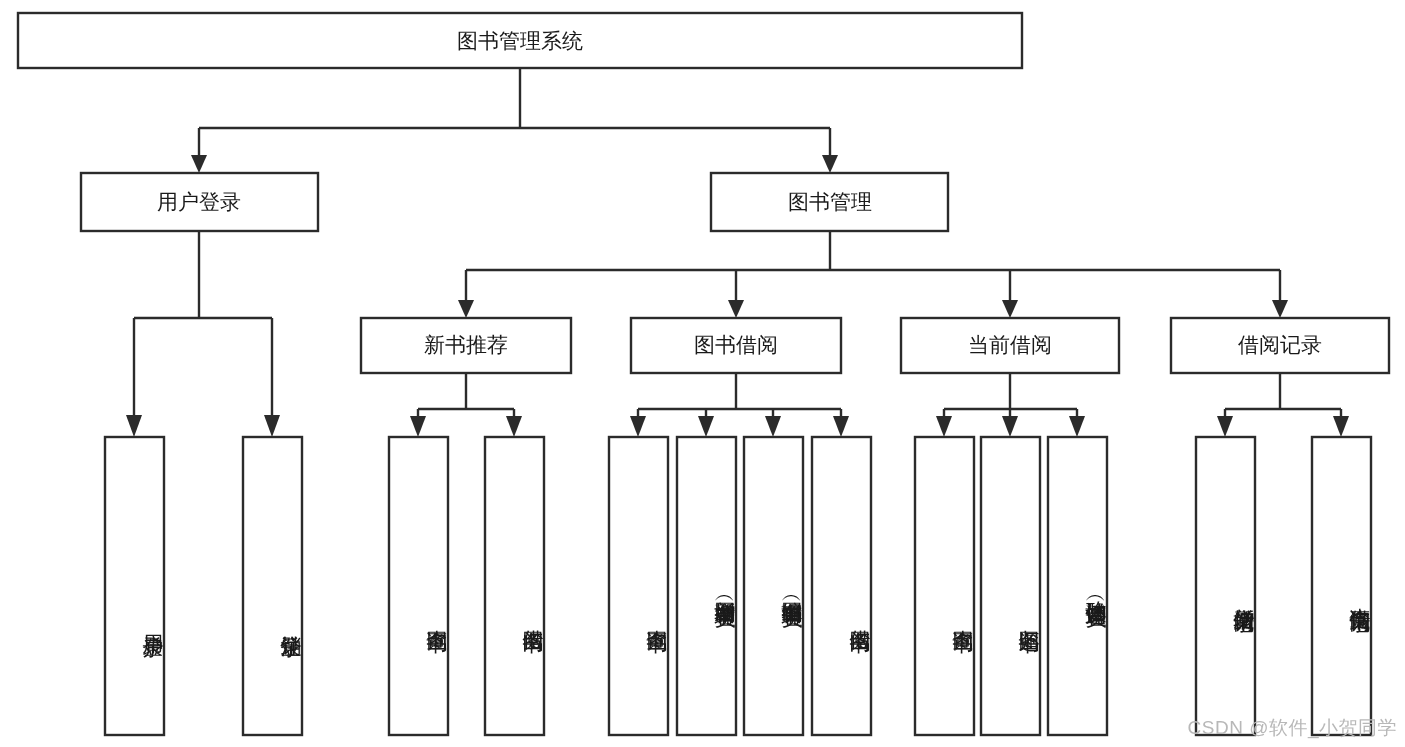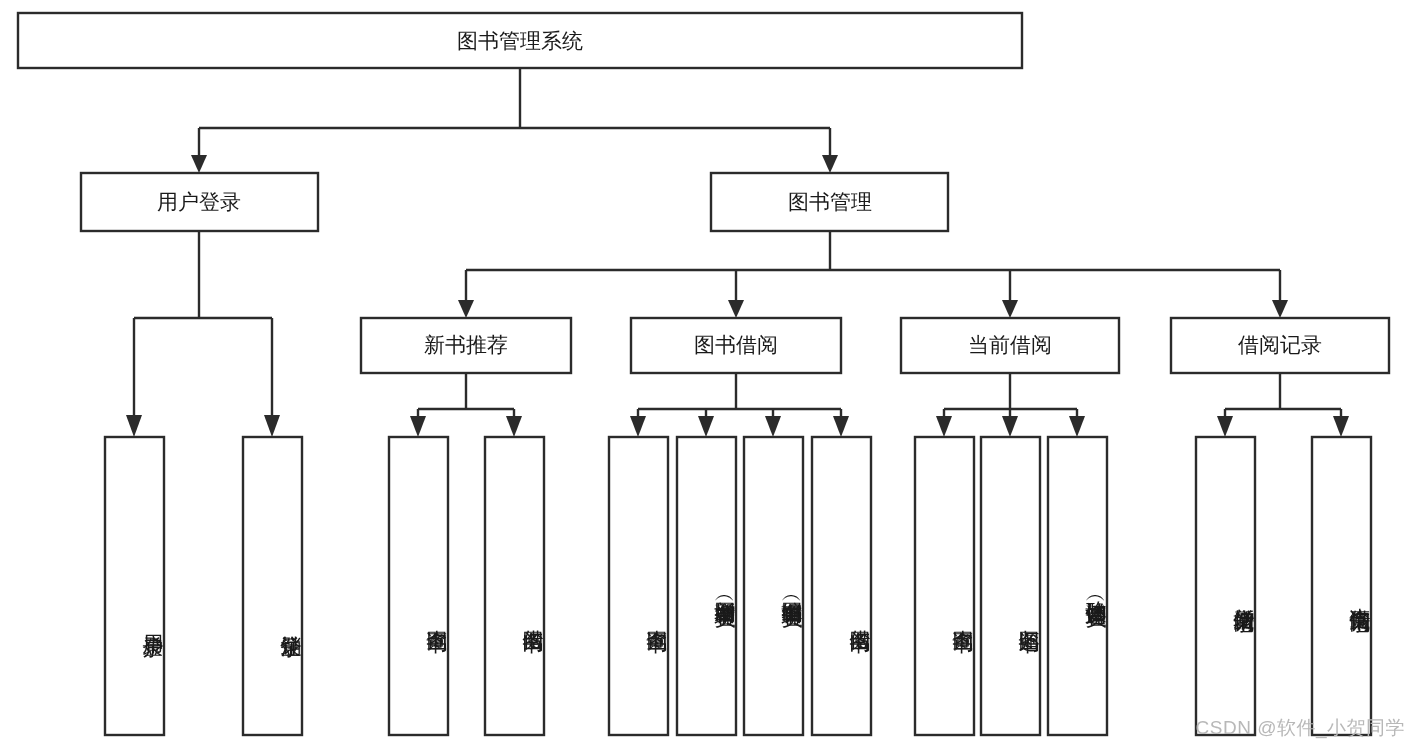--- a/index.html
+++ b/index.html
@@ -60,21 +60,21 @@
     text-orientation: upright;
     white-space: nowrap;
     letter-spacing: 1px;
     display: flex;
     align-items: flex-start;
     justify-content: center;
     pointer-events: none;
   }
   .watermark {
     position: absolute;
-    right: 0;
+    right: 8px;
     bottom: 6px;
     font-family: "Liberation Sans", "DejaVu Sans", sans-serif;
     font-size: 19px;
     color: #b8b8b8;
     letter-spacing: 0.5px;
     user-select: none;
   }
 </style>
 </head>
 <body>

